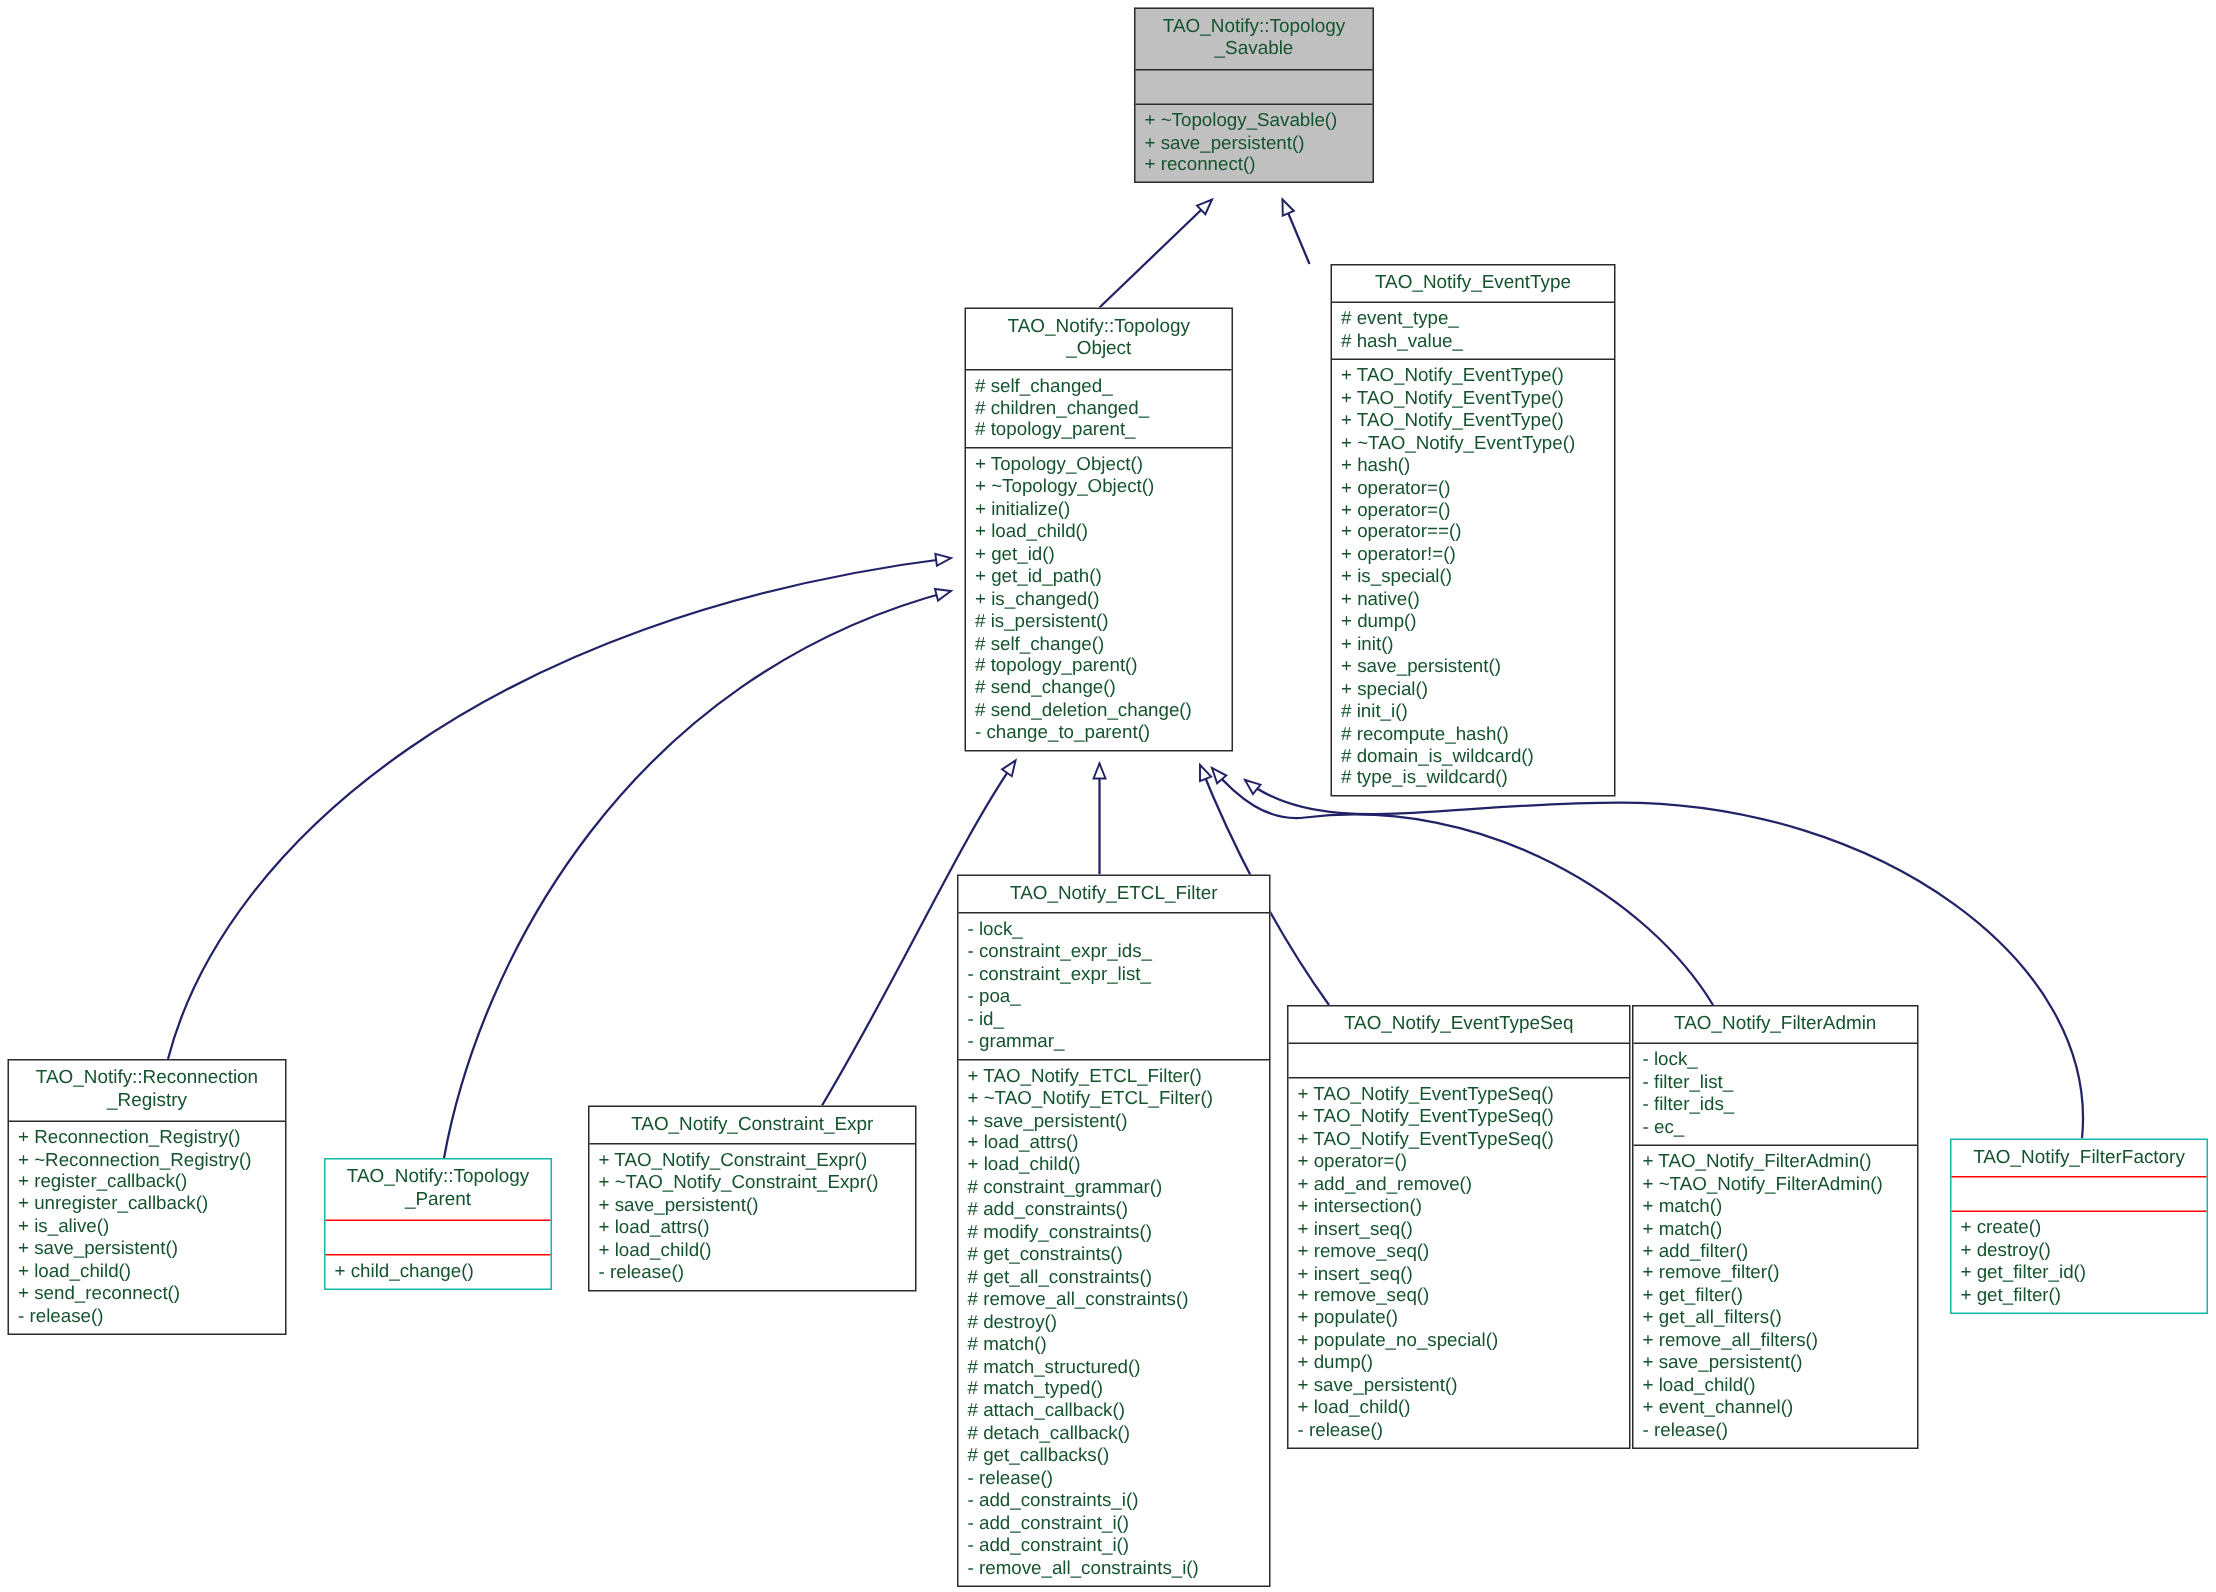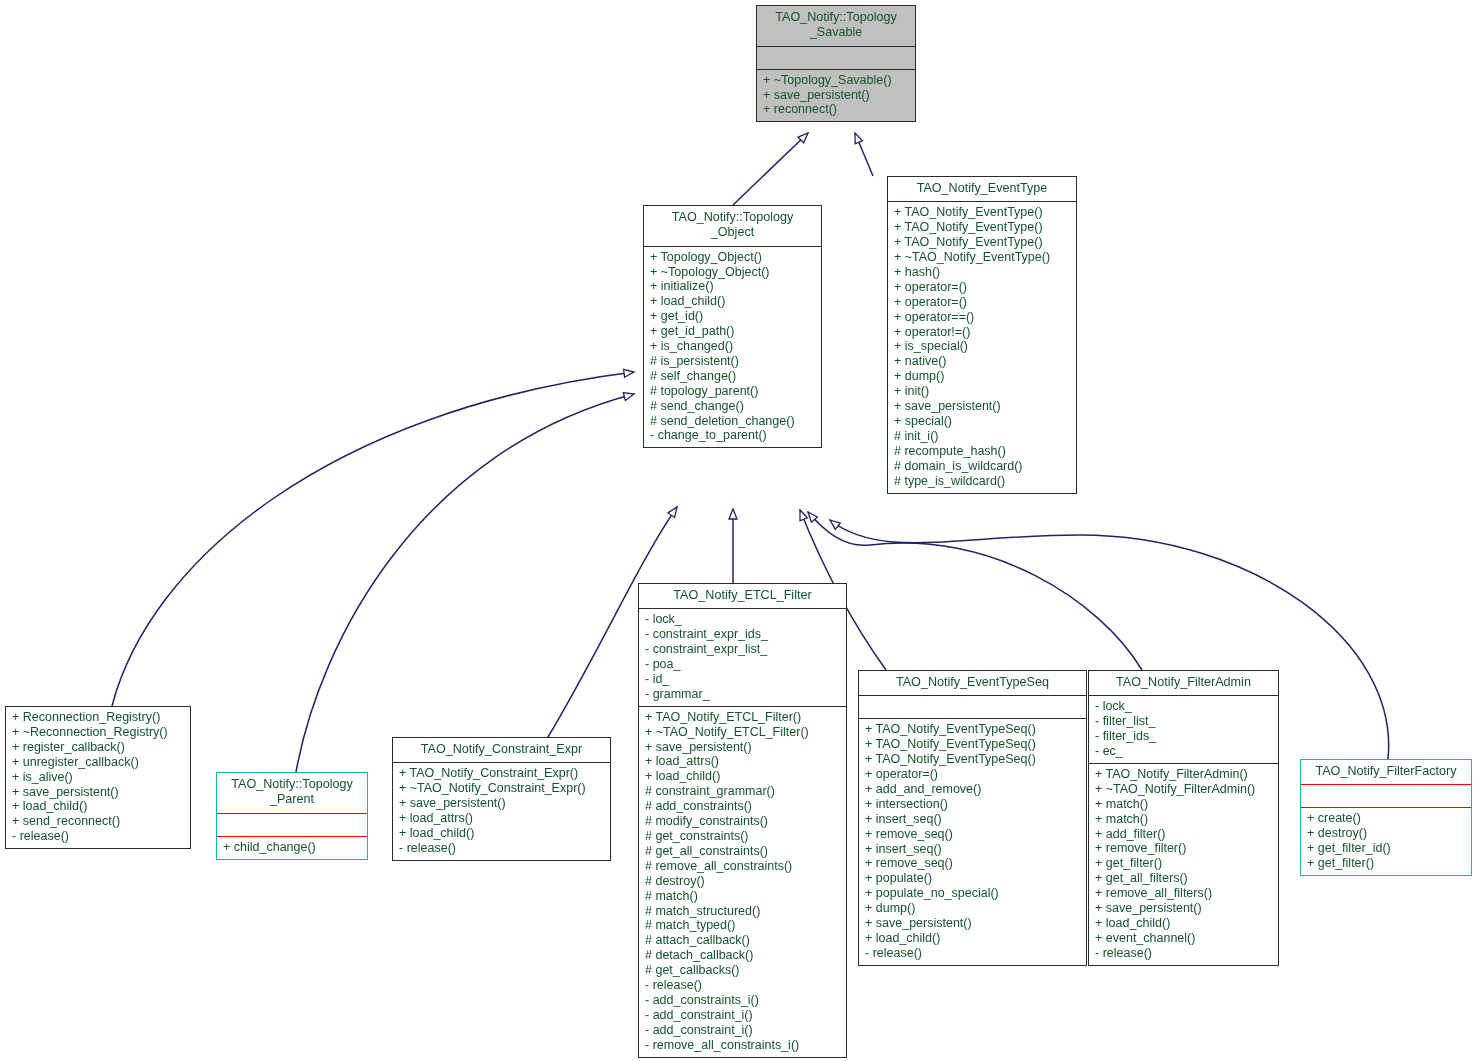--- a/index.html
+++ b/index.html
@@ -87,38 +87,47 @@
       </div>
       <div class="cls-ops">
         <span class="mem">+ ~Topology_Savable()</span>
         <span class="mem">+ save_persistent()</span>
         <span class="mem">+ reconnect()</span>
       </div>
     </div>
     <div class="uml-class" style="left: 643px; top: 205px; width: 179px;">
       <div class="cls-title">TAO_Notify::Topology
 _Object</div>
+      <div class="cls-attrs">
+        <span class="mem"># self_changed_</span>
+        <span class="mem"># children_changed_</span>
+        <span class="mem"># topology_parent_</span>
+      </div>
       <div class="cls-ops">
         <span class="mem">+ Topology_Object()</span>
         <span class="mem">+ ~Topology_Object()</span>
         <span class="mem">+ initialize()</span>
         <span class="mem">+ load_child()</span>
         <span class="mem">+ get_id()</span>
         <span class="mem">+ get_id_path()</span>
         <span class="mem">+ is_changed()</span>
         <span class="mem"># is_persistent()</span>
         <span class="mem"># self_change()</span>
         <span class="mem"># topology_parent()</span>
         <span class="mem"># send_change()</span>
         <span class="mem"># send_deletion_change()</span>
         <span class="mem">- change_to_parent()</span>
       </div>
     </div>
     <div class="uml-class" style="left: 843px; top: 176px; width: 190px; margin-left: 44px;">
       <div class="cls-title">TAO_Notify_EventType</div>
+      <div class="cls-attrs">
+        <span class="mem"># event_type_</span>
+        <span class="mem"># hash_value_</span>
+      </div>
       <div class="cls-ops">
         <span class="mem">+ TAO_Notify_EventType()</span>
         <span class="mem">+ TAO_Notify_EventType()</span>
         <span class="mem">+ TAO_Notify_EventType()</span>
         <span class="mem">+ ~TAO_Notify_EventType()</span>
         <span class="mem">+ hash()</span>
         <span class="mem">+ operator=()</span>
         <span class="mem">+ operator=()</span>
         <span class="mem">+ operator==()</span>
         <span class="mem">+ operator!=()</span>
@@ -224,20 +233,22 @@
         <div class="empty-compartment"></div>
       </div>
       <div class="cls-ops">
         <span class="mem">+ create()</span>
         <span class="mem">+ destroy()</span>
         <span class="mem">+ get_filter_id()</span>
         <span class="mem">+ get_filter()</span>
       </div>
     </div>
     <div class="uml-class" style="left: 5px; top: 706px; width: 186px;">
+      <div class="cls-title">TAO_Notify::Reconnection
+_Registry</div>
       <div class="cls-ops">
         <span class="mem">+ Reconnection_Registry()</span>
         <span class="mem">+ ~Reconnection_Registry()</span>
         <span class="mem">+ register_callback()</span>
         <span class="mem">+ unregister_callback()</span>
         <span class="mem">+ is_alive()</span>
         <span class="mem">+ save_persistent()</span>
         <span class="mem">+ load_child()</span>
         <span class="mem">+ send_reconnect()</span>
         <span class="mem">- release()</span>

